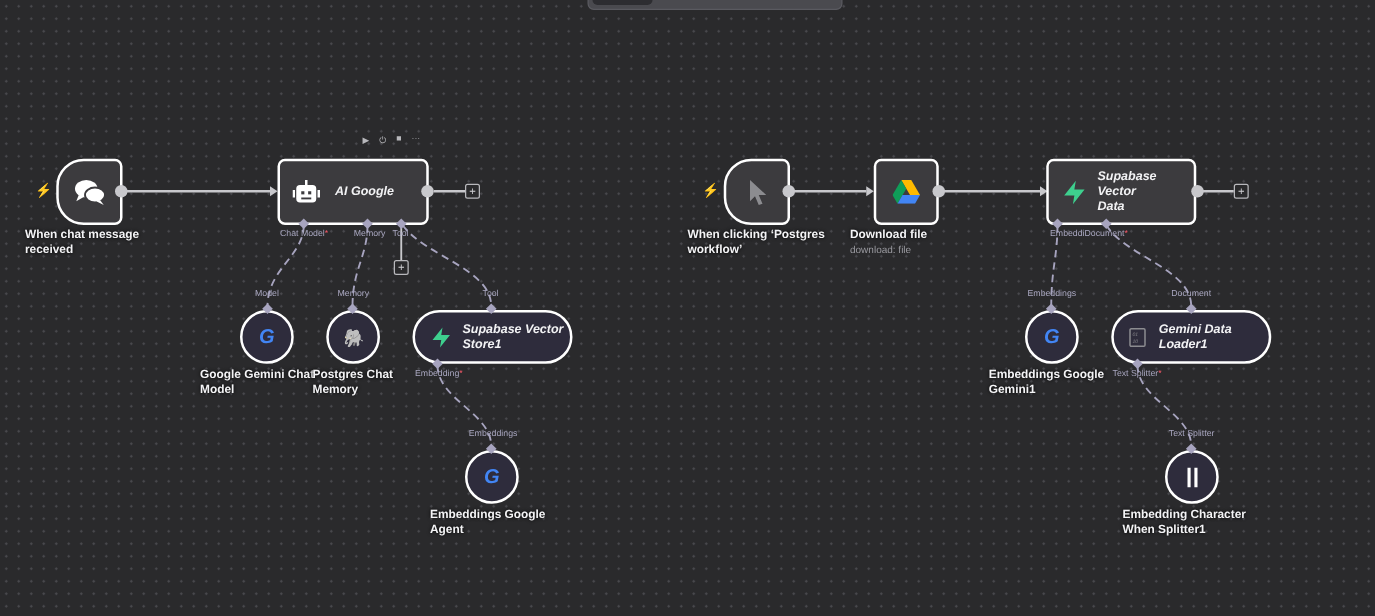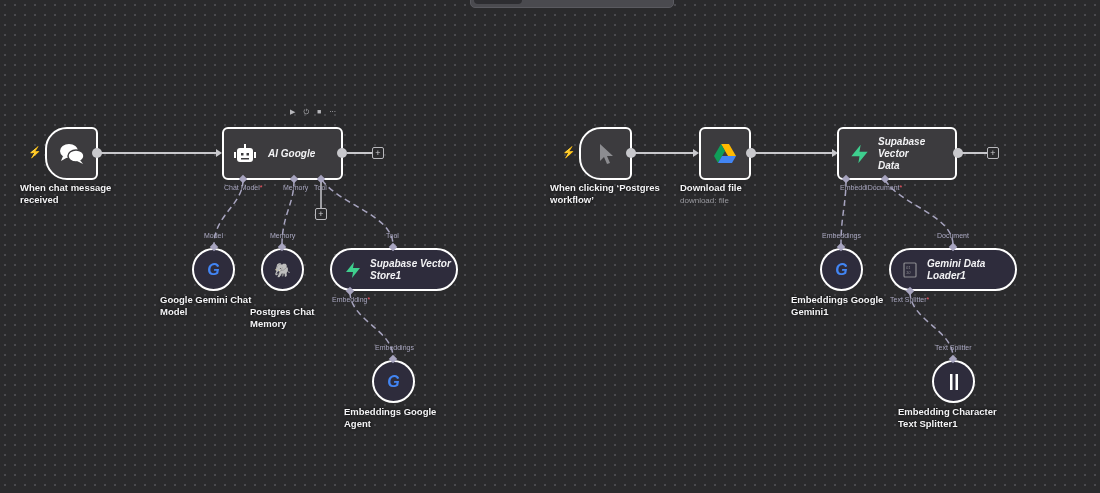--- a/index.html
+++ b/index.html
@@ -116,21 +116,21 @@
   <span style="font-weight:bold;font-size:16px;color:#4285f4;">G</span>
 </div>
 <div class="diamond" style="left:211px;top:244px;"></div>
 <div class="label" style="left:160px;top:294px;width:100px;">Google Gemini Chat Model</div>
 
 <div class="port-label" style="left:270px;top:232px;">Memory</div>
 <div class="node circle" style="left:261px;top:248px;width:43px;height:43px;">
   <span style="font-size:14px;color:#7fb2e8;">🐘</span>
 </div>
 <div class="diamond" style="left:279px;top:244px;"></div>
-<div class="label" style="left:250px;top:294px;width:66px;margin-top:12px;">Postgres Chat Memory</div>
+<div class="label" style="left:250px;top:294px;width:66px;">Postgres Chat Memory</div>
 
 <div class="port-label" style="left:386px;top:232px;">Tool</div>
 <div class="node pill" style="left:330px;top:248px;width:128px;height:43px;">
   <svg width="18" height="18" viewBox="0 0 18 18" style="margin-right:8px;">
       <path d="M10 1 L2 11 H9 L8 17 L16 7 H9 Z" fill="#3ecf8e"></path>
     </svg>
   <span class="title"><span>Supabase Vector</span><br><span>Store1</span></span>
 </div>
 <div class="diamond" style="left:390px;top:244px;"></div>
 <div class="diamond" style="left:347px;top:288px;"></div>
@@ -197,13 +197,13 @@
 <div class="port-label" style="left:890px;top:296px;"><span>Text Splitter</span><span class="req">*</span></div>
 
 <div class="port-label" style="left:935px;top:344px;">Text Splitter</div>
 <div class="node circle" style="left:932px;top:360px;width:43px;height:43px;">
   <svg width="10" height="16" viewBox="0 0 10 16">
       <rect x="1" y="0" width="2.5" height="16" fill="#fff"></rect>
       <rect x="6.5" y="0" width="2.5" height="16" fill="#fff"></rect>
     </svg>
 </div>
 <div class="diamond" style="left:950px;top:356px;"></div>
-<div class="label" style="left:898px;top:406px;width:110px;"><span>Embedding Character</span><br><span>Text Splitter1</span></div>
+<div class="label" style="left:898px;top:406px;width:110px;"><span>Embedding Character</span><br><span>When Splitter1</span></div>
 
 </body></html>

